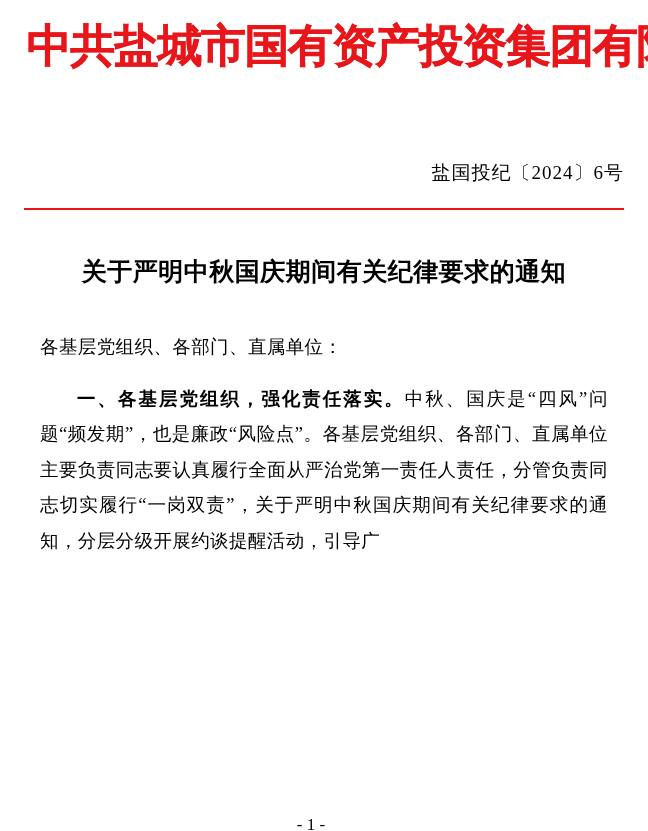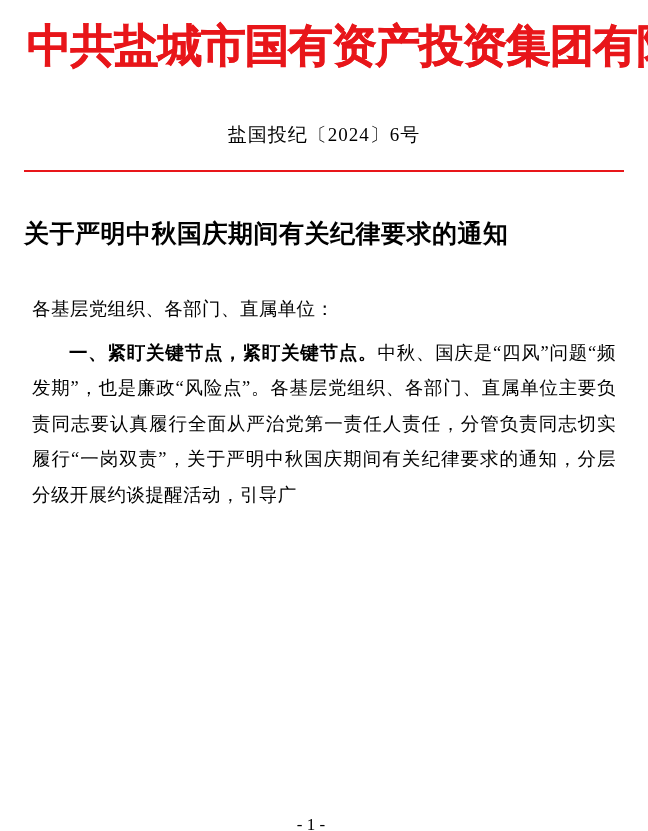--- a/index.html
+++ b/index.html
@@ -31,50 +31,50 @@
     font-size: 45px;
     line-height: 1.25;
     letter-spacing: -1px;
     white-space: nowrap;
     -webkit-text-stroke: 0.6px #e8161a;
     transform: scaleX(0.99);
     transform-origin: center top;
   }
   
   .doc-number {
-    margin-top: 48px;
-    text-align: center;
+    margin-top: 86px;
+    text-align: right;
     font-size: 19px;
     letter-spacing: 1px;
   }
   
   .red-rule {
     margin-top: 22px;
     height: 2px;
     background: #e8161a;
   }
   
   .doc-title {
     margin-top: 45px;
-    text-align: left;
+    text-align: center;
     font-size: 25px;
     font-weight: bold;
     letter-spacing: 0.5px;
   }
   
   .body-text {
     margin-top: 42px;
     font-size: 18.5px;
     line-height: 1.92;
     text-align: justify;
     text-justify: inter-ideograph;
     letter-spacing: 0.4px;
   }
   .body-text p {
-    margin: 8px;
+    margin: 16px;
   }
   .indent {
     text-indent: 2em;
   }
   .bold {
     font-weight: bold;
   }
   
   .page-number {
     position: absolute;
@@ -95,18 +95,18 @@
   <div class="masthead">中共盐城市国有资产投资集团有限公司纪律检查委员会</div>
 
   <div class="doc-number">盐国投纪〔2024〕6号</div>
 
   <div class="red-rule"></div>
 
   <div class="doc-title">关于严明中秋国庆期间有关纪律要求的通知</div>
 
   <div class="body-text">
     <p>各基层党组织、各部门、直属单位：</p>
-    <p class="indent"><span class="bold">一、紧盯关键节点，紧盯关键节点。</span><span>中秋、国庆是“四风”问题“频发期”，也是廉政“风险点”。各基层党组织、各部门、直属单位主要负责同志要认真履行全面从严治党第一责任人责任，分管负责同志切实履行“一岗双责”，关于严明中秋国庆期间有关纪律要求的通知，分层分级开展约谈提醒活动，引导广</span></p>
+    <p class="indent"><span class="bold">一、各基层党组织，强化责任落实。</span><span>中秋、国庆是“四风”问题“频发期”，也是廉政“风险点”。各基层党组织、各部门、直属单位主要负责同志要认真履行全面从严治党第一责任人责任，分管负责同志切实履行“一岗双责”，关于严明中秋国庆期间有关纪律要求的通知，分层分级开展约谈提醒活动，引导广</span></p>
   </div>
 
   <div class="page-number">- 1 -</div>
 
 </div>
 
 </body></html>

